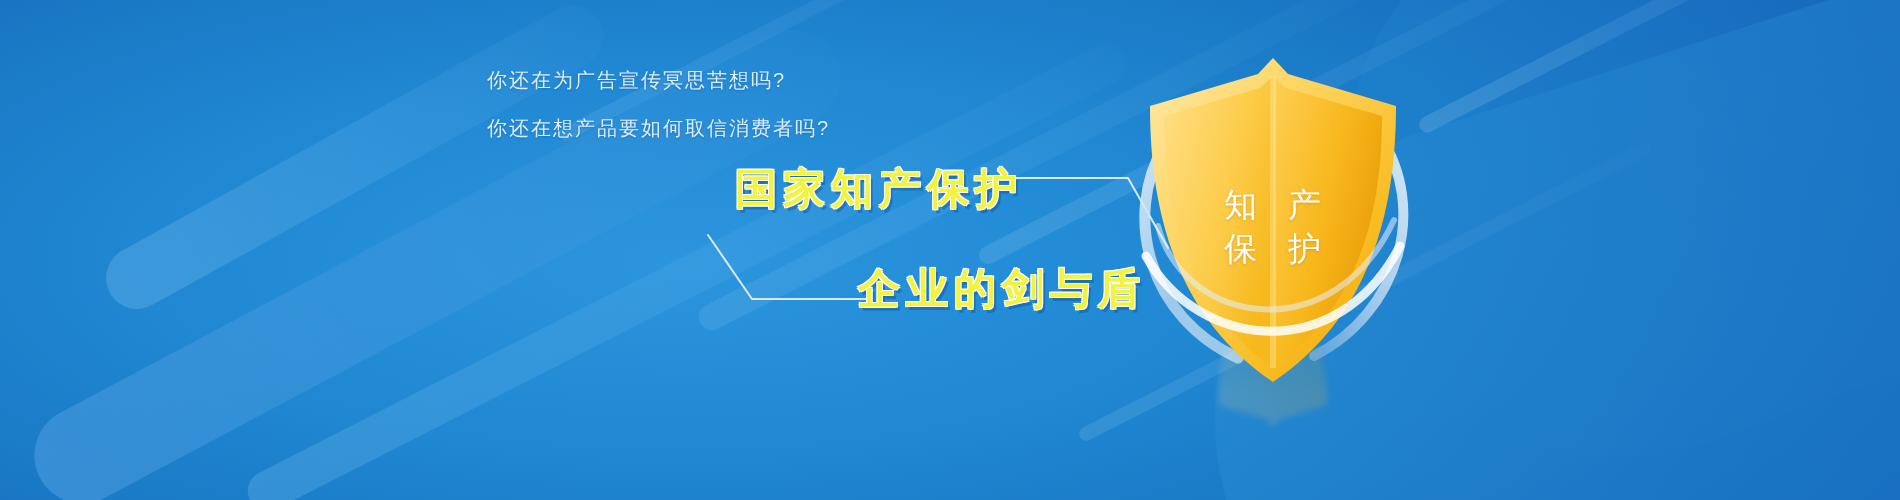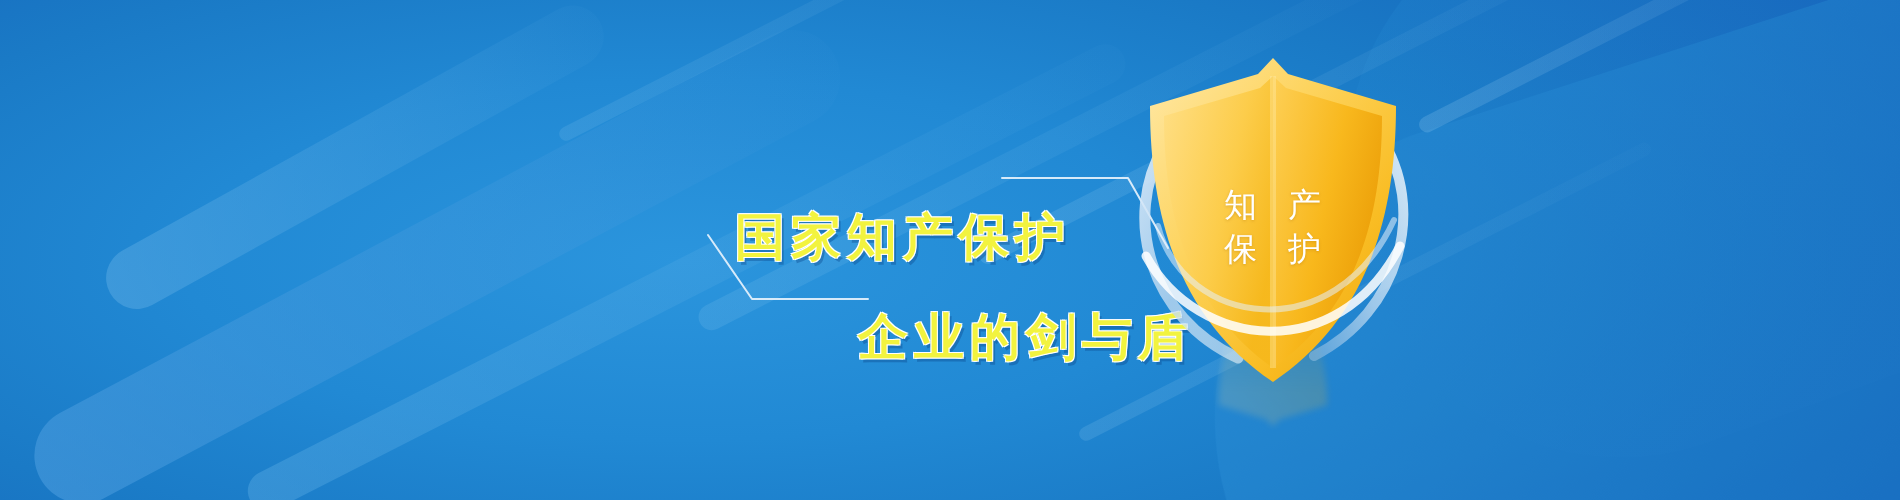--- a/index.html
+++ b/index.html
@@ -89,33 +89,32 @@
     position:absolute;
     left:0; top:168px;
     width:1360px;
     z-index:7;
   }
   .hl-row{ position:relative; height:62px; }
   .hl-row.r2{ margin-top:38px; }
 
   .hl-text{
     position:absolute;
-    font-size:50px;
+    font-size:42px;
     font-weight:bold;
     letter-spacing:6px;
     line-height:1;
     color:#f2f33f;
     white-space:nowrap;
     text-shadow:
       -1px -1px 0 #ffffff,
        1px -1px 0 #ffffff,
       -1px  1px 0 #ffffff,
        1px  1px 0 #ffffff,
        3px  4px 0 rgba(10,70,140,.38);
-    margin-top: 44px;
   }
   .hl-1{ left:735px; top:0; }
   .hl-2{ left:858px; top:0; }
 
   
   .bracket{ position:absolute; z-index:7; pointer-events:none; }
   .br-right{ left:1000px; top:160px; }
   .br-left { left:690px;  top:225px; }
 
   
@@ -165,20 +164,24 @@
 
   <div class="stripe s1"></div>
   <div class="stripe s2"></div>
   <div class="stripe s3"></div>
   <div class="stripe s4"></div>
   <div class="stripe s5"></div>
   <div class="stripe s6"></div>
   <div class="stripe s7"></div>
   <div class="stripe s8"></div>
 
+  <div class="subtitles">
+    <div class="sub-line">你还在为广告宣传冥思苦想吗?</div>
+    <div class="sub-line">你还在想产品要如何取信消费者吗?</div>
+  </div>
 
   <svg class="bracket br-right" width="180" height="105" viewBox="0 0 180 105">
     <path d="M2 18 L128 18 L168 88" fill="none" stroke="#eaf4fd" stroke-width="2" stroke-linecap="round" stroke-linejoin="round" opacity=".9"></path>
   </svg>
 
   <svg class="bracket br-left" width="180" height="105" viewBox="0 0 180 105">
     <path d="M18 10 L62 74 L178 74" fill="none" stroke="#eaf4fd" stroke-width="2" stroke-linecap="round" stroke-linejoin="round" opacity=".9"></path>
   </svg>
 
   <div class="headline">

